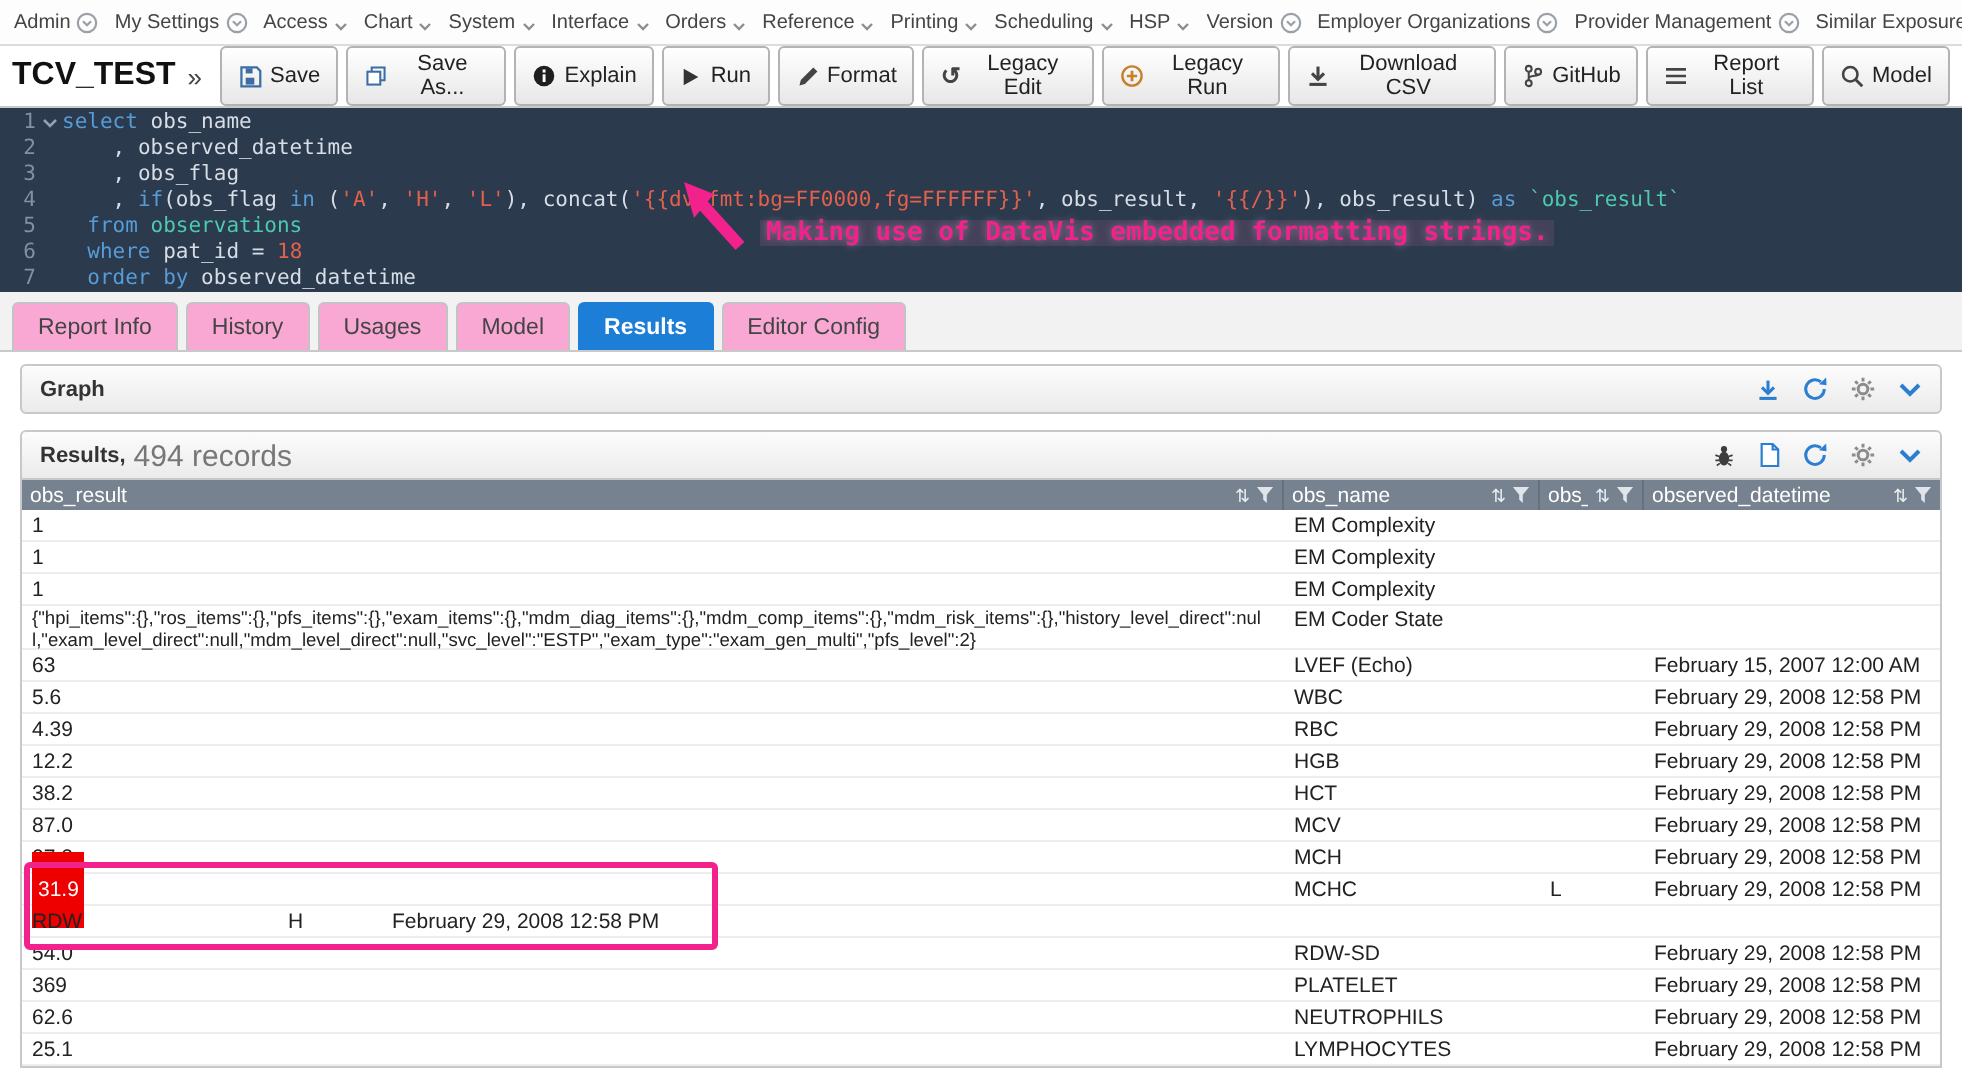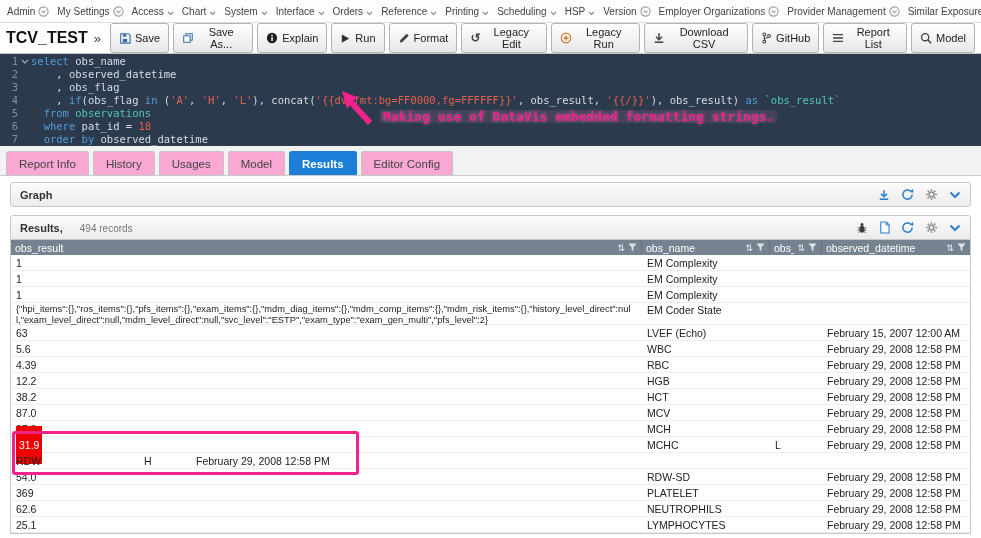--- a/index.html
+++ b/index.html
@@ -48,21 +48,21 @@
     border-radius:3px 3px 0 0;background:#f9a8d4;color:#444;font-size:11.5px;cursor:pointer}
   .tab.active{background:var(--accent,#1c7ed6);border-color:var(--accent,#1c7ed6);color:#fff;font-weight:bold}
 
   
   .content{padding:6px 10px 0}
   .graph-panel{margin-bottom:8px}
   .panel-hdr{display:flex;align-items:center;height:25px;padding:0 9px;border:1px solid #c8c8c8;border-radius:3px;
     background:linear-gradient(#fcfcfc,#ebebeb);cursor:pointer}
   .results-panel .panel-hdr{border-radius:3px 3px 0 0}
   .panel-title{font-weight:bold;font-size:11px;color:#333}
-  .panel-sub{font-size:10px;color:#777;margin-left:17px;position:relative;top:1px}
+  .panel-sub{font-size:15px;color:#777;margin-left:4px;position:relative;top:1px}
   .panel-icons{margin-left:auto;display:inline-flex;gap:11px;align-items:center}
   .panel-icons .ic{display:inline-flex;color:#2a7fd0;cursor:pointer;font-size:12px;line-height:1}
   .panel-icons .ic-gear{color:#8c8c8c}
   .panel-icons .ic-bug{color:#3d3d3d}
 
   
   .rtable{border:1px solid #c8c8c8;border-top:none}
   .thead{display:flex;height:15px;background:var(--header-bg,#76828f);color:#fff;font-size:10.5px;align-items:center}
   .th{display:flex;align-items:center;gap:3px;height:100%;padding:0 4px;border-right:1px solid #66717d;cursor:pointer}
   .th:last-child{border-right:none}

